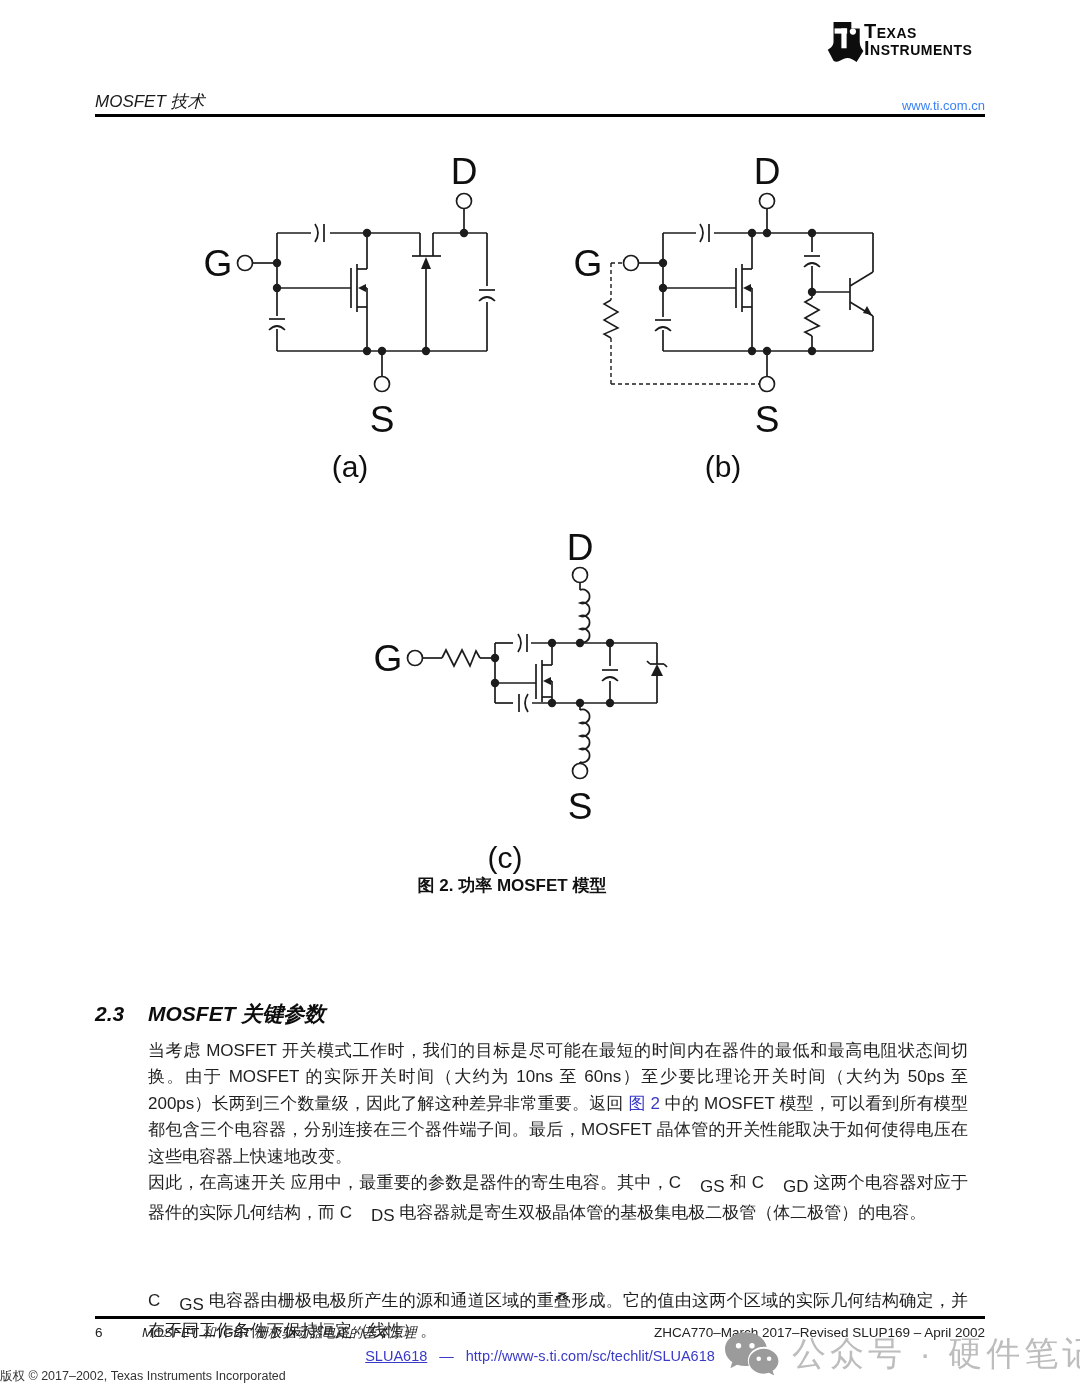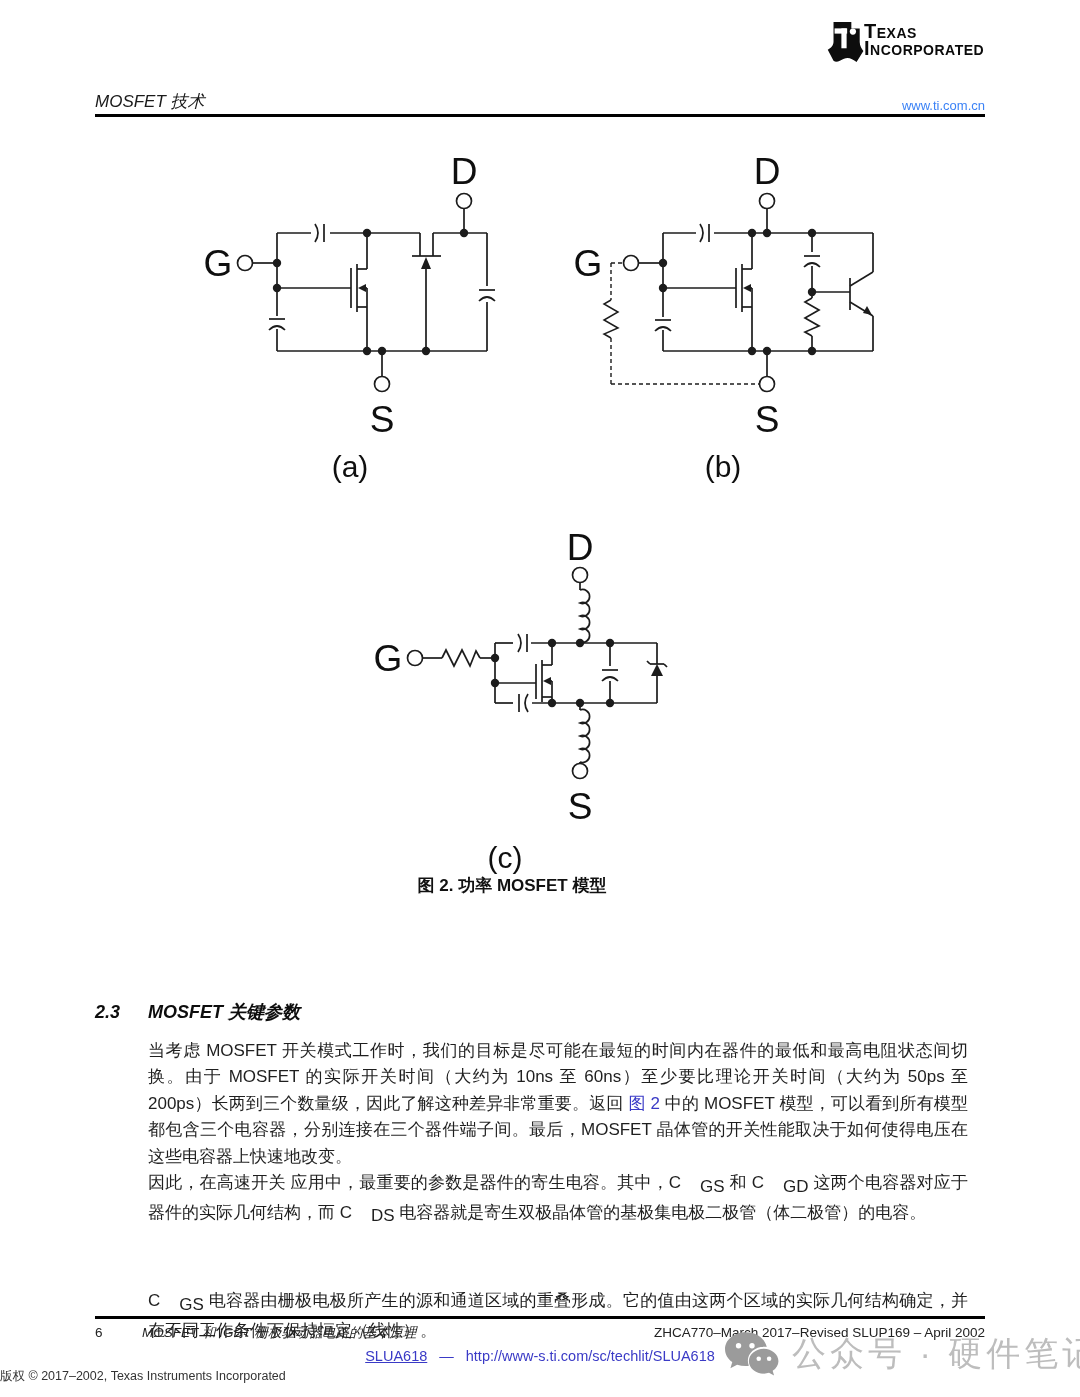--- a/index.html
+++ b/index.html
@@ -24,21 +24,21 @@
   .circuit .term{fill:#fff;stroke:#1c1c1c;stroke-width:1.7;}
   .circuit .fillshape{fill:#1c1c1c;stroke:none;}
   .circuit .lbl{font-family:"Liberation Sans",sans-serif;font-size:37px;fill:#0f0f0f;stroke:none;}
   .circuit .slbl{font-family:"Liberation Sans",sans-serif;font-size:30px;fill:#0f0f0f;stroke:none;}
   
   .fig-caption{position:absolute;top:874px;left:0;width:1024px;text-align:center;font-size:17px;font-weight:bold;color:#111;}
   .body-text{position:absolute;left:148px;width:820px;font-size:17px;line-height:26.4px;text-align:justify;color:#1f1f1f;}
   .p1{top:928px;} .p2{top:1038px;} .p3{top:1170px;} .p4{top:1288px;}
   .lnk{color:#3a3ac6;} .u{text-decoration:underline;}
   .sb{font-size:17px;vertical-align:-3.5px;padding-left:19px;}
-  .section-heading{position:absolute;top:1000px;left:95px;width:890px;font-size:18px;font-weight:bold;font-style:italic;color:#0d0d0d;}
+  .section-heading{position:absolute;top:1000px;left:95px;width:890px;font-size:21px;font-weight:bold;font-style:italic;color:#0d0d0d;}
   .sec-num{display:inline-block;width:53px;}
   
   .footer-row{position:absolute;top:1324px;left:95px;width:890px;display:flex;align-items:baseline;font-size:13.5px;color:#222;}
   .page-num{width:47px;}
   .f-doc-title{font-style:italic;}
   .f-doc-code{margin-left:auto;}
   .f-links{position:absolute;top:1348px;left:0;width:1080px;text-align:center;font-size:14.5px;}
   .f-links .sep{margin:0 12px;}
   .f-copy{position:absolute;top:1368px;left:0;width:1080px;text-align:left;font-size:12.5px;color:#333;}
   
@@ -52,21 +52,21 @@
 
   <div class="ti-logo">
     <svg width="40" height="44" viewBox="0 0 38 42">
       <path d="M9,2 H26 V8 H34 V21 C34,25 36,27.5 37.5,29.5 L31,40 C27,37 23,35 19,37 C15,39 12,41 9,39 L3.5,28.5 C6.5,26.5 9,24.5 9,20.5 Z" fill="#0d0d0d"></path>
       <rect x="16.5" y="8" width="5" height="19" fill="#fff"></rect>
       <rect x="10" y="8" width="12" height="5" fill="#fff"></rect>
       <circle cx="27.5" cy="11" r="3" fill="#fff"></circle>
     </svg>
     <div class="ti-words">
       <div class="ti-word">Texas</div>
-      <div class="ti-word">Incorporated</div>
+      <div class="ti-word">Instruments</div>
     </div>
   </div>
 
   <div class="header-row">
     <span class="doc-category">MOSFET 技术</span>
     <span class="site-url">www.ti.com.cn</span>
   </div>
   <div class="rule rule-top"></div>
 
   <svg class="circuit" style="left:190px;top:140px;" width="340" height="350" viewBox="0 0 340 350">

